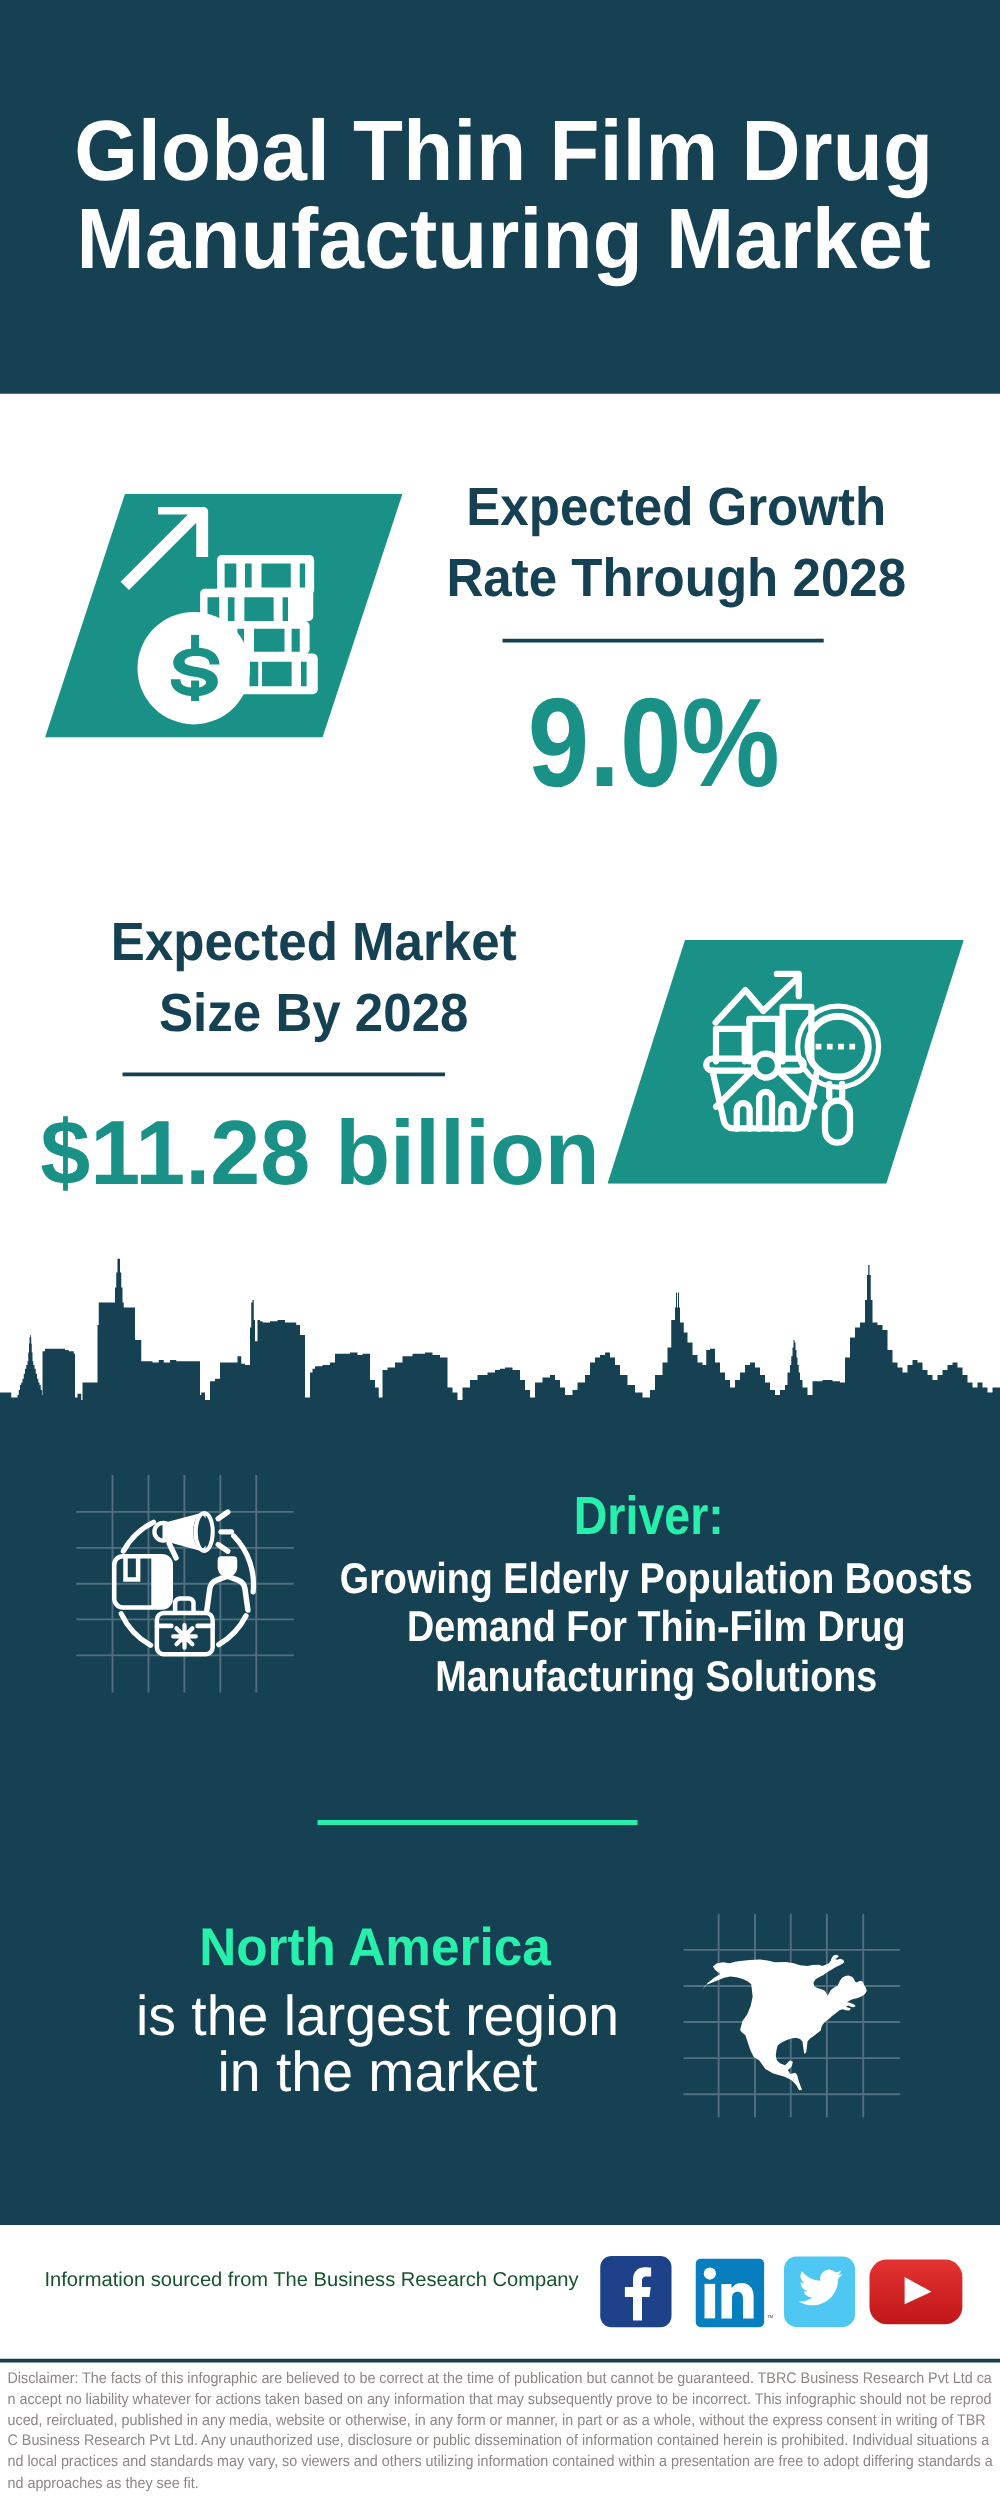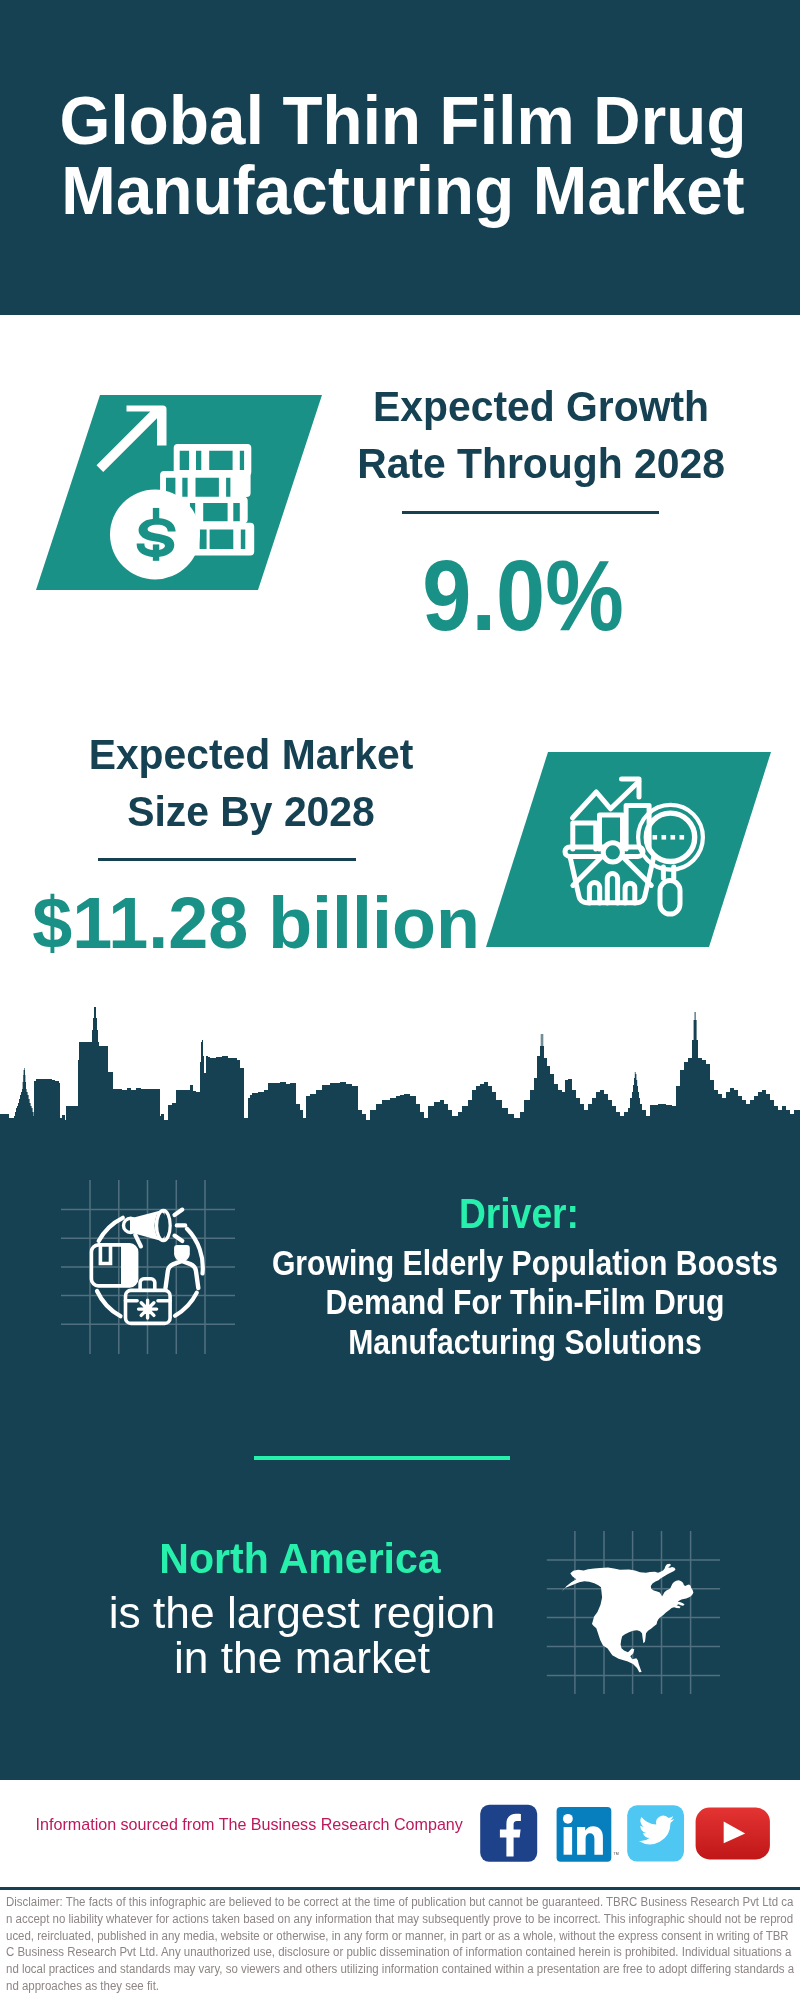--- a/index.html
+++ b/index.html
@@ -26,21 +26,21 @@
   
   .driver-title{position:absolute;color:#26f0ac;font-size:43px;font-weight:bold;text-align:center;line-height:43px;transform:scaleX(0.866);}
   .driver-text{position:absolute;color:#ffffff;font-size:34.5px;font-weight:bold;line-height:39.3px;text-align:center;transform:scaleX(0.8745);}
   .mid-rule{position:absolute;height:4px;background:#26f0ac;}
 
   
   .region-name{position:absolute;color:#26f0ac;font-size:42.5px;font-weight:bold;line-height:42.5px;text-align:center;transform:scaleX(0.966);white-space:nowrap;}
   .region-text{position:absolute;color:#ffffff;font-size:45px;font-weight:normal;line-height:44.6px;text-align:center;transform:scaleX(0.984);white-space:nowrap;}
 
   
-  .src{position:absolute;color:#be185d;font-size:16.1px;line-height:19.7px;}
+  .src{position:absolute;color:#14532d;font-size:16.1px;line-height:19.7px;}
   .footsep{position:absolute;left:0;top:1887px;width:800px;height:3px;background:#164152;}
   .disclaimer{position:absolute;left:6px;top:1894px;width:846px;color:#8e8585;
               font-size:12.3px;line-height:16.8px;text-align:left;word-break:break-all;
               transform:scaleX(0.9326);transform-origin:0 0;}
 </style>
 </head>
 <body>
 
 <div class="page">
 

